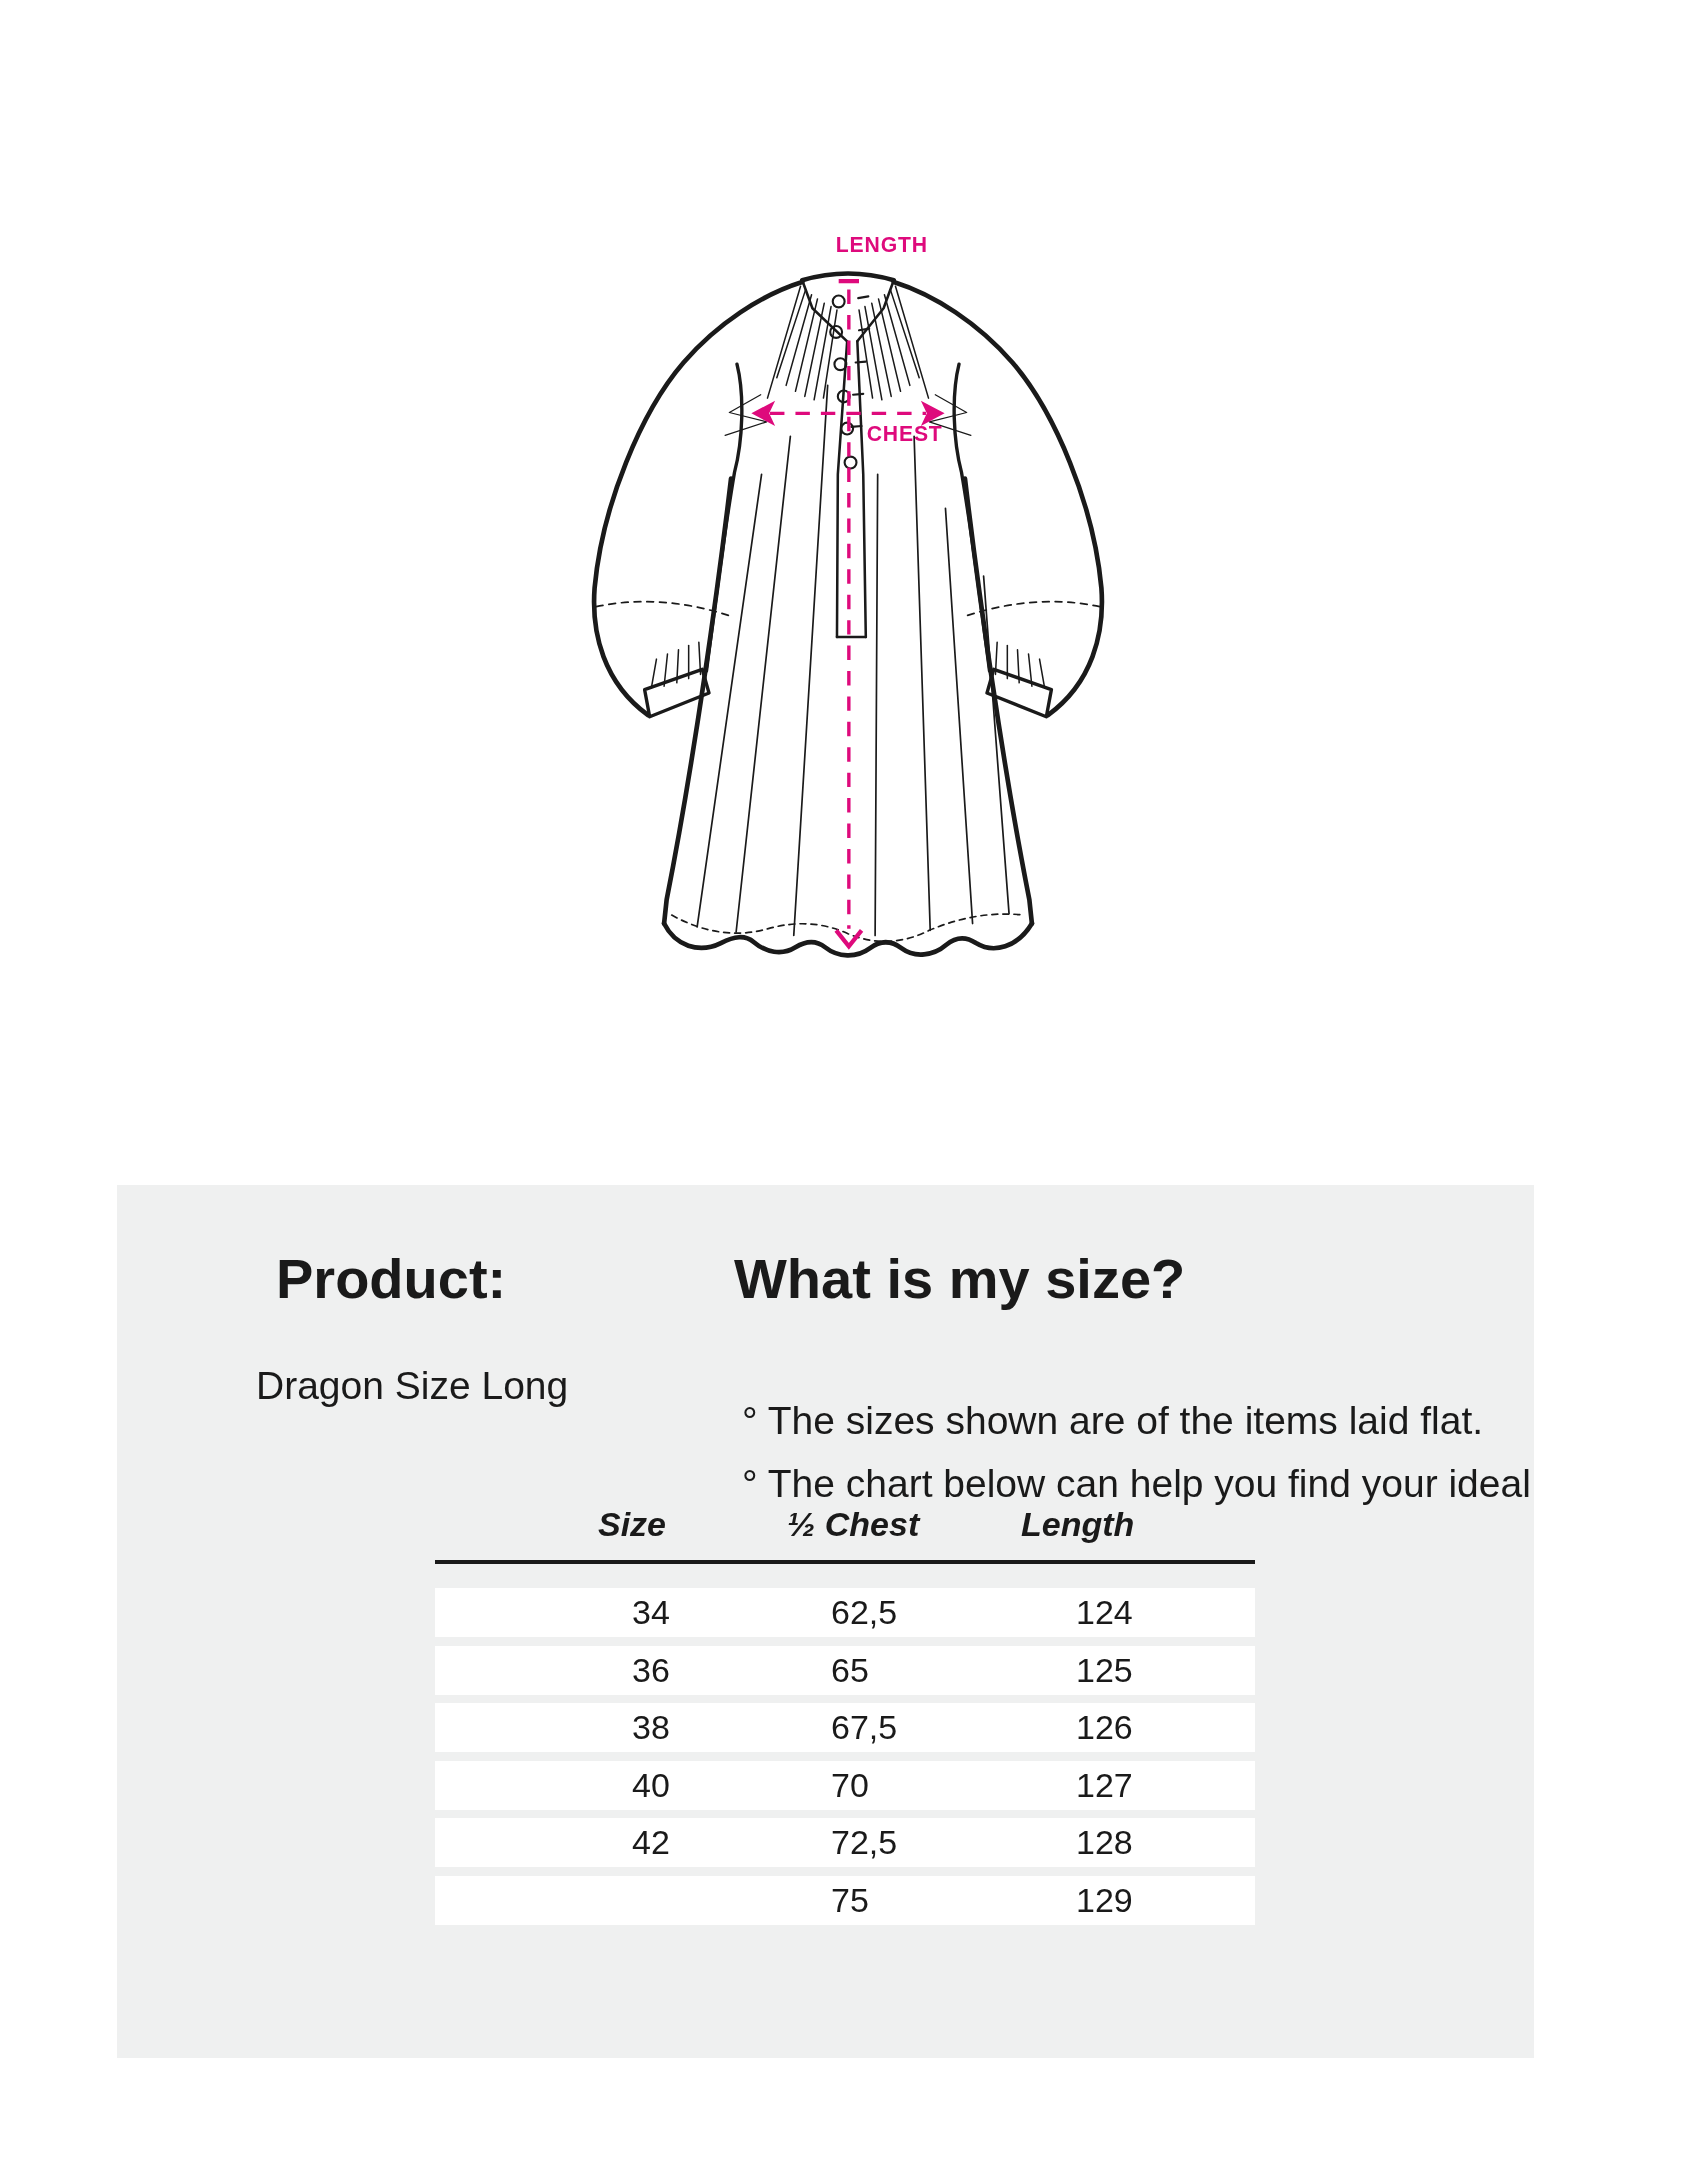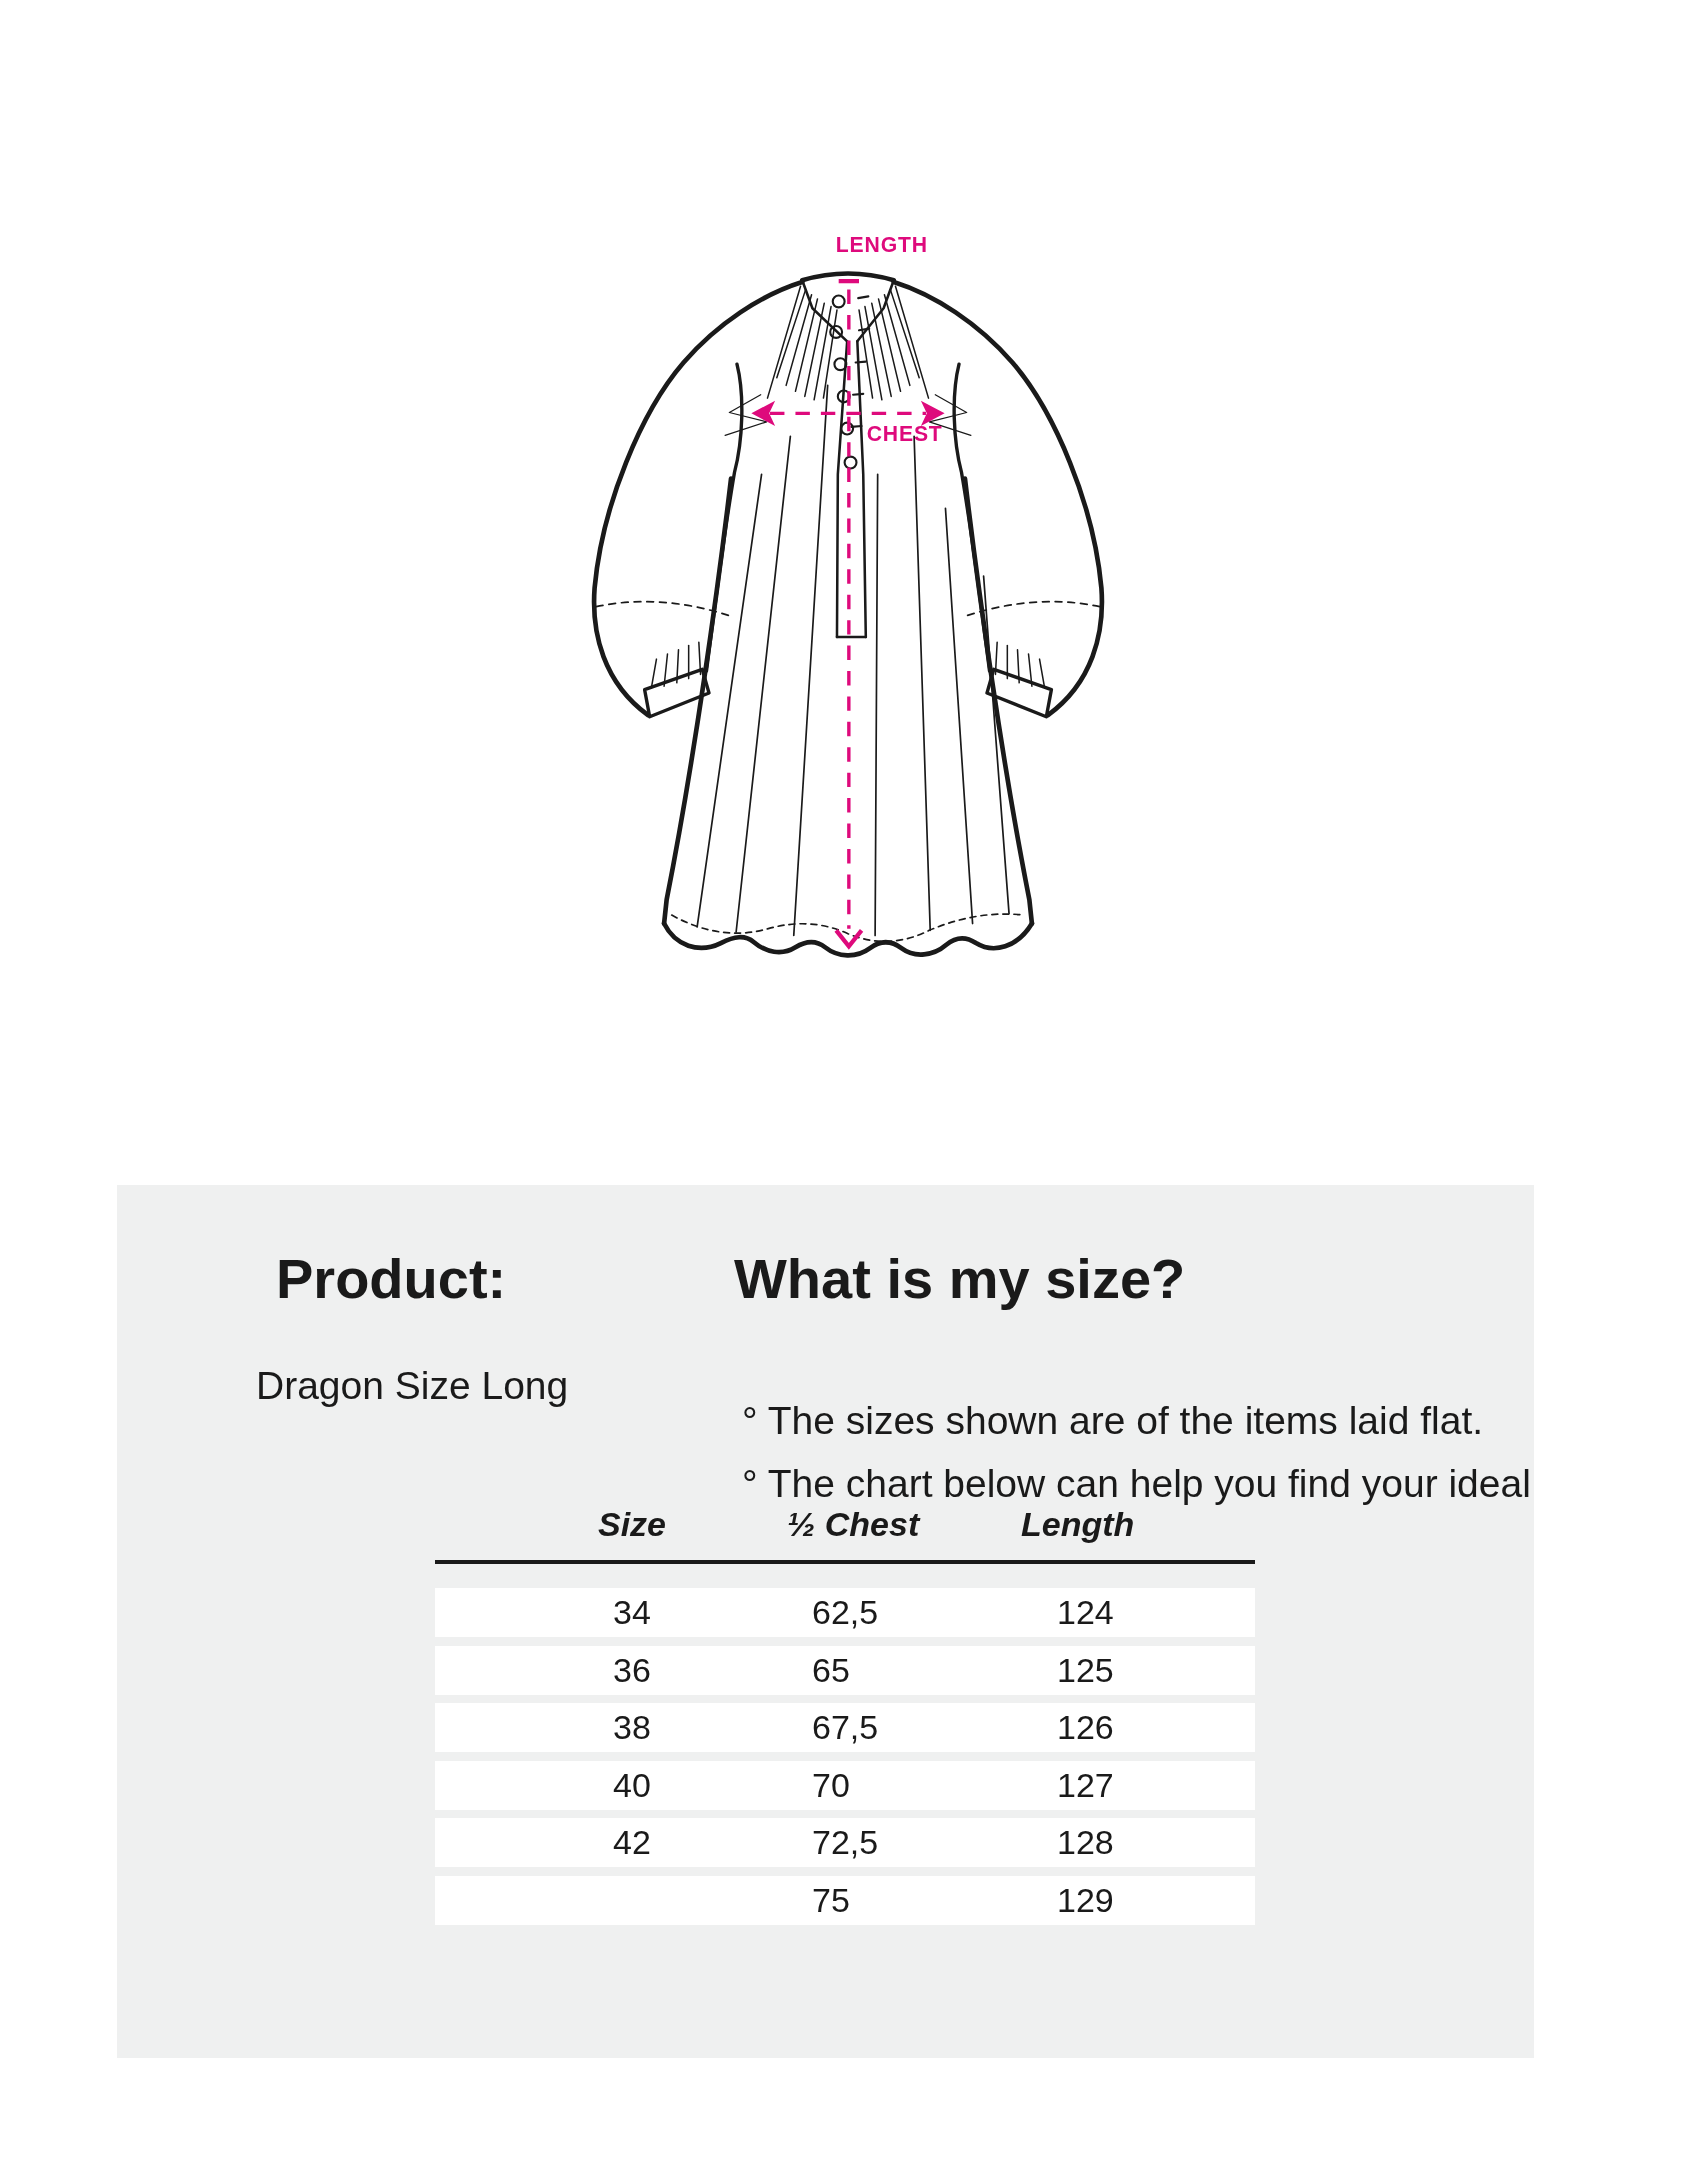--- a/index.html
+++ b/index.html
@@ -19,21 +19,21 @@
   .note-line{white-space:nowrap;}
   
   .thead{position:absolute;left:318px;top:321px;width:820px;height:37px;font-size:34px;font-weight:bold;line-height:37px;font-style:italic;}
   .th{position:absolute;top:0;white-space:nowrap;}
   .th-size{left:0;width:394px;text-align:center;}
   .th-chest{left:352px;}
   .th-length{left:586px;}
   .rule{position:absolute;left:318px;top:375px;width:820px;height:4.2px;background:#1a1a1a;}
   .rows{position:absolute;left:318px;top:403px;width:820px;}
   .row{position:relative;width:820px;height:49px;margin-bottom:8.5px;background:#ffffff;}
-  .cell{position:absolute;top:0;font-size:34px;line-height:49px;white-space:nowrap;}
+  .cell{position:absolute;top:0;font-size:34px;line-height:49px;white-space:nowrap;padding-left:19px;}
   .c-size{left:0;width:394px;text-align:center;}
   .c-chest{left:377px;}
   .c-length{left:622px;text-align:right;}
   
   .ink{stroke:#1a1a1a;fill:none;stroke-linecap:round;stroke-linejoin:round;}
   .pink{stroke:#de0a7c;fill:none;stroke-linecap:butt;}
   .pink-label{fill:#de0a7c;font-family:"Liberation Sans",sans-serif;font-size:25px;font-weight:bold;letter-spacing:1px;}
 </style>
 </head>
 <body>

